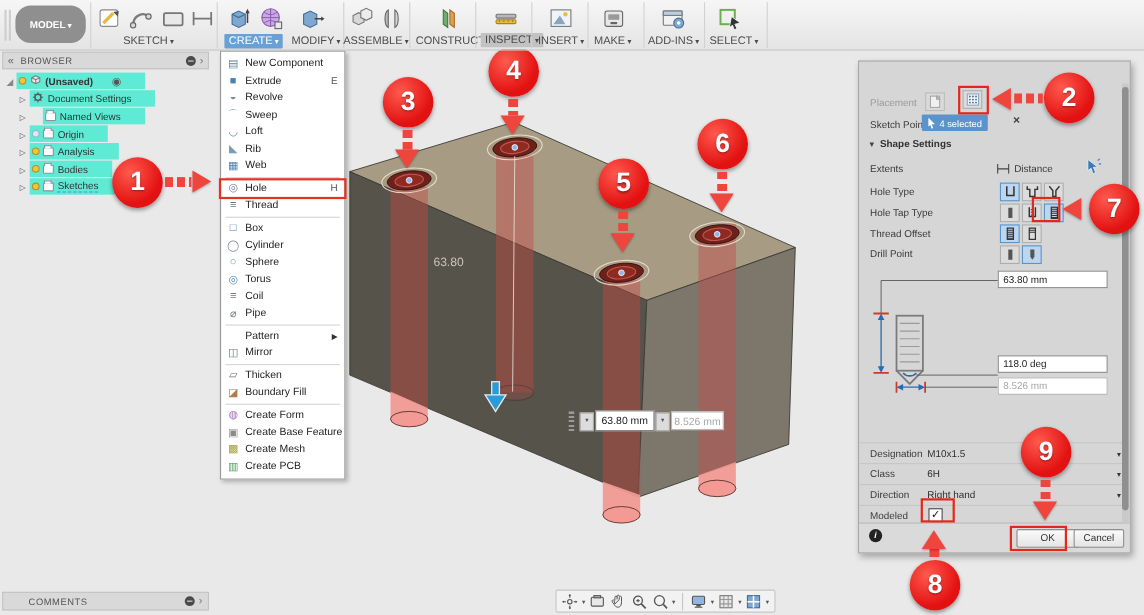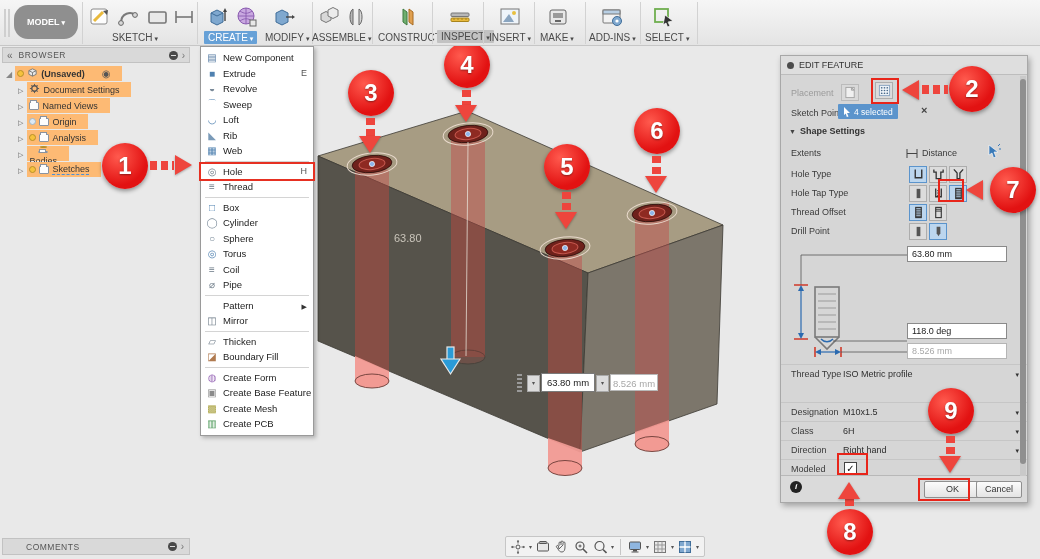--- a/index.html
+++ b/index.html
@@ -24,21 +24,21 @@
   
   #browser { position:absolute; left:2px; top:47px; width:188px; z-index:20; }
   #browser-header { height:16px; background:#d9d9d9; border:1px solid #c2c2c2;
     font-size:8.5px; color:#555; display:flex; align-items:center; padding:0 4px; }
   #browser-header .dbl::before { content:"«"; color:#666; margin-right:6px; font-size:10px; }
   .hdr-title { flex:1; letter-spacing:.5px; }
   .dot-ico { width:9px; height:9px; border-radius:50%; background:#4a4a4a; position:relative; margin-right:4px; }
   .dot-ico::after { content:""; position:absolute; left:2px; top:4px; width:5px; height:1px; background:#ddd; }
   .chev::before { content:"›"; color:#777; font-size:10px; }
   .br-row { position:absolute; height:15px; display:flex; align-items:center; font-size:9px; color:#333; }
-  .br-chip { background:#fdba74; height:15px; display:flex; align-items:center; padding:0 12px 0 2px; gap:3px; }
+  .br-chip { background:#5eead4; height:15px; display:flex; align-items:center; padding:0 22px 0 2px; gap:3px; }
   .exp::before { content:"▷"; font-size:7px; color:#555; }
   .exp-root::before { content:"◢"; font-size:8px; color:#888; }
   .bulb { width:7px; height:7px; border-radius:50%; background:#f6c23c; border:1px solid #b8902a; }
   .bulb.off { background:#dce9f4; border-color:#9fb6c9; }
   .folder { width:10px; height:8px; background:#fdfdfd; border:1px solid #8a93a0; border-radius:1px; position:relative; }
   .folder::before { content:""; position:absolute; left:0; top:-3px; width:5px; height:2px; background:#fdfdfd; border:1px solid #8a93a0; border-bottom:none; }
   .cube-ico svg, .gear-ico svg { width:11px; height:11px; }
   .radio-on::before { content:"◉"; color:#555; font-size:10px; }
   .dashed-sel { border-bottom:1px dashed #4a90d9; }
 
@@ -333,21 +333,21 @@
   <span class="br-chip" style="margin-left:4px;">
     <span class="gear-ico"><svg viewBox="0 0 12 12">
           <circle cx="6" cy="6" r="3" fill="none" stroke="#555" stroke-width="1.4"></circle>
           <path d="M6 1 v2 M6 9 v2 M1 6 h2 M9 6 h2 M2.5 2.5 l1.4 1.4 M8.1 8.1 l1.4 1.4 M9.5 2.5 L8.1 3.9 M3.9 8.1 L2.5 9.5" stroke="#555"></path>
         </svg></span>
     <span>Document Settings</span>
   </span>
 </div>
 <div class="br-row" style="left:18px; top:98px;">
   <span class="exp"></span>
-  <span class="br-chip" style="margin-left:4px;">
+  <span class="br-chip" style="margin-left:16px;">
     <span class="folder"></span>
     <span>Named Views</span>
   </span>
 </div>
 <div class="br-row" style="left:18px; top:114px;">
   <span class="exp"></span>
   <span class="br-chip" style="margin-left:4px;">
     <span class="bulb off"></span>
     <span class="folder"></span>
     <span>Origin</span>
@@ -356,21 +356,21 @@
 <div class="br-row" style="left:18px; top:130px;">
   <span class="exp"></span>
   <span class="br-chip" style="margin-left:4px;">
     <span class="bulb"></span>
     <span class="folder"></span>
     <span>Analysis</span>
   </span>
 </div>
 <div class="br-row" style="left:18px; top:146px;">
   <span class="exp"></span>
-  <span class="br-chip" style="margin-left:4px;flex-direction:column;">
+  <span class="br-chip" style="margin-left:4px;">
     <span class="bulb"></span>
     <span class="folder"></span>
     <span>Bodies</span>
   </span>
 </div>
 <div class="br-row" style="left:18px; top:162px;">
   <span class="exp"></span>
   <span class="br-chip" style="margin-left:4px;">
     <span class="bulb"></span>
     <span class="folder"></span>
@@ -475,24 +475,20 @@
       <span class="mic" style="color:#a8a03c">▩</span>
       <span class="mlabel">Create Mesh</span>
     </div>
   <div class="mi">
       <span class="mic" style="color:#4f9a5b">▥</span>
       <span class="mlabel">Create PCB</span>
     </div>
 </div>
 
 <div id="panel">
-  <div id="panel-header">
-    <span class="grip-dot"></span>
-    <span>EDIT FEATURE</span>
-  </div>
 
   <span class="plabel gray" style="top:32px;">Placement</span>
   <span class="icon-btn" style="left:60px; top:28px; opacity:.65;">
       <svg viewBox="0 0 14 14">
         <rect x="2" y="1.5" width="9" height="11" fill="#fff" stroke="#888"></rect>
         <path d="M8 1.5 l3 3 h-3z" fill="#ccc" stroke="#888"></path>
       </svg>
     </span>
   <span class="icon-btn" style="left:94px; top:26px;">
       <svg viewBox="0 0 14 14">
@@ -609,25 +605,20 @@
     <path d="M52 90 H126" stroke="#555" stroke-width="0.8" fill="none"></path>
     <path d="M34 96 v10 M60 96 v10" stroke="#d03a2a" stroke-width="1.6"></path>
     <line x1="36" y1="101" x2="58" y2="101" stroke="#2a6ab0" stroke-width="1.2"></line>
     <polygon points="40,98 40,104 34,101" fill="#2a6ab0"></polygon>
       <polygon points="54,98 54,104 60,101" fill="#2a6ab0"></polygon>
     <path d="M60 101 H126" stroke="#555" stroke-width="0.8"></path>
   </svg>
   <input class="pinput" style="left: 126px; top: 267px;" readonly="" value="118.0 deg">
   <input class="pinput ghost" style="left: 126px; top: 287px;" readonly="" value="8.526 mm">
 
-  <div class="prow" style="top:308px;">
-    <span class="rl">Thread Type</span>
-    <span class="rv">ISO Metric profile</span>
-    <span class="dd"></span>
-  </div>
   <div class="prow" style="top:346px;">
     <span class="rl">Designation</span>
     <span class="rv">M10x1.5</span>
     <span class="dd"></span>
   </div>
   <div class="prow" style="top:365px;">
     <span class="rl">Class</span>
     <span class="rv">6H</span>
     <span class="dd"></span>
   </div>

